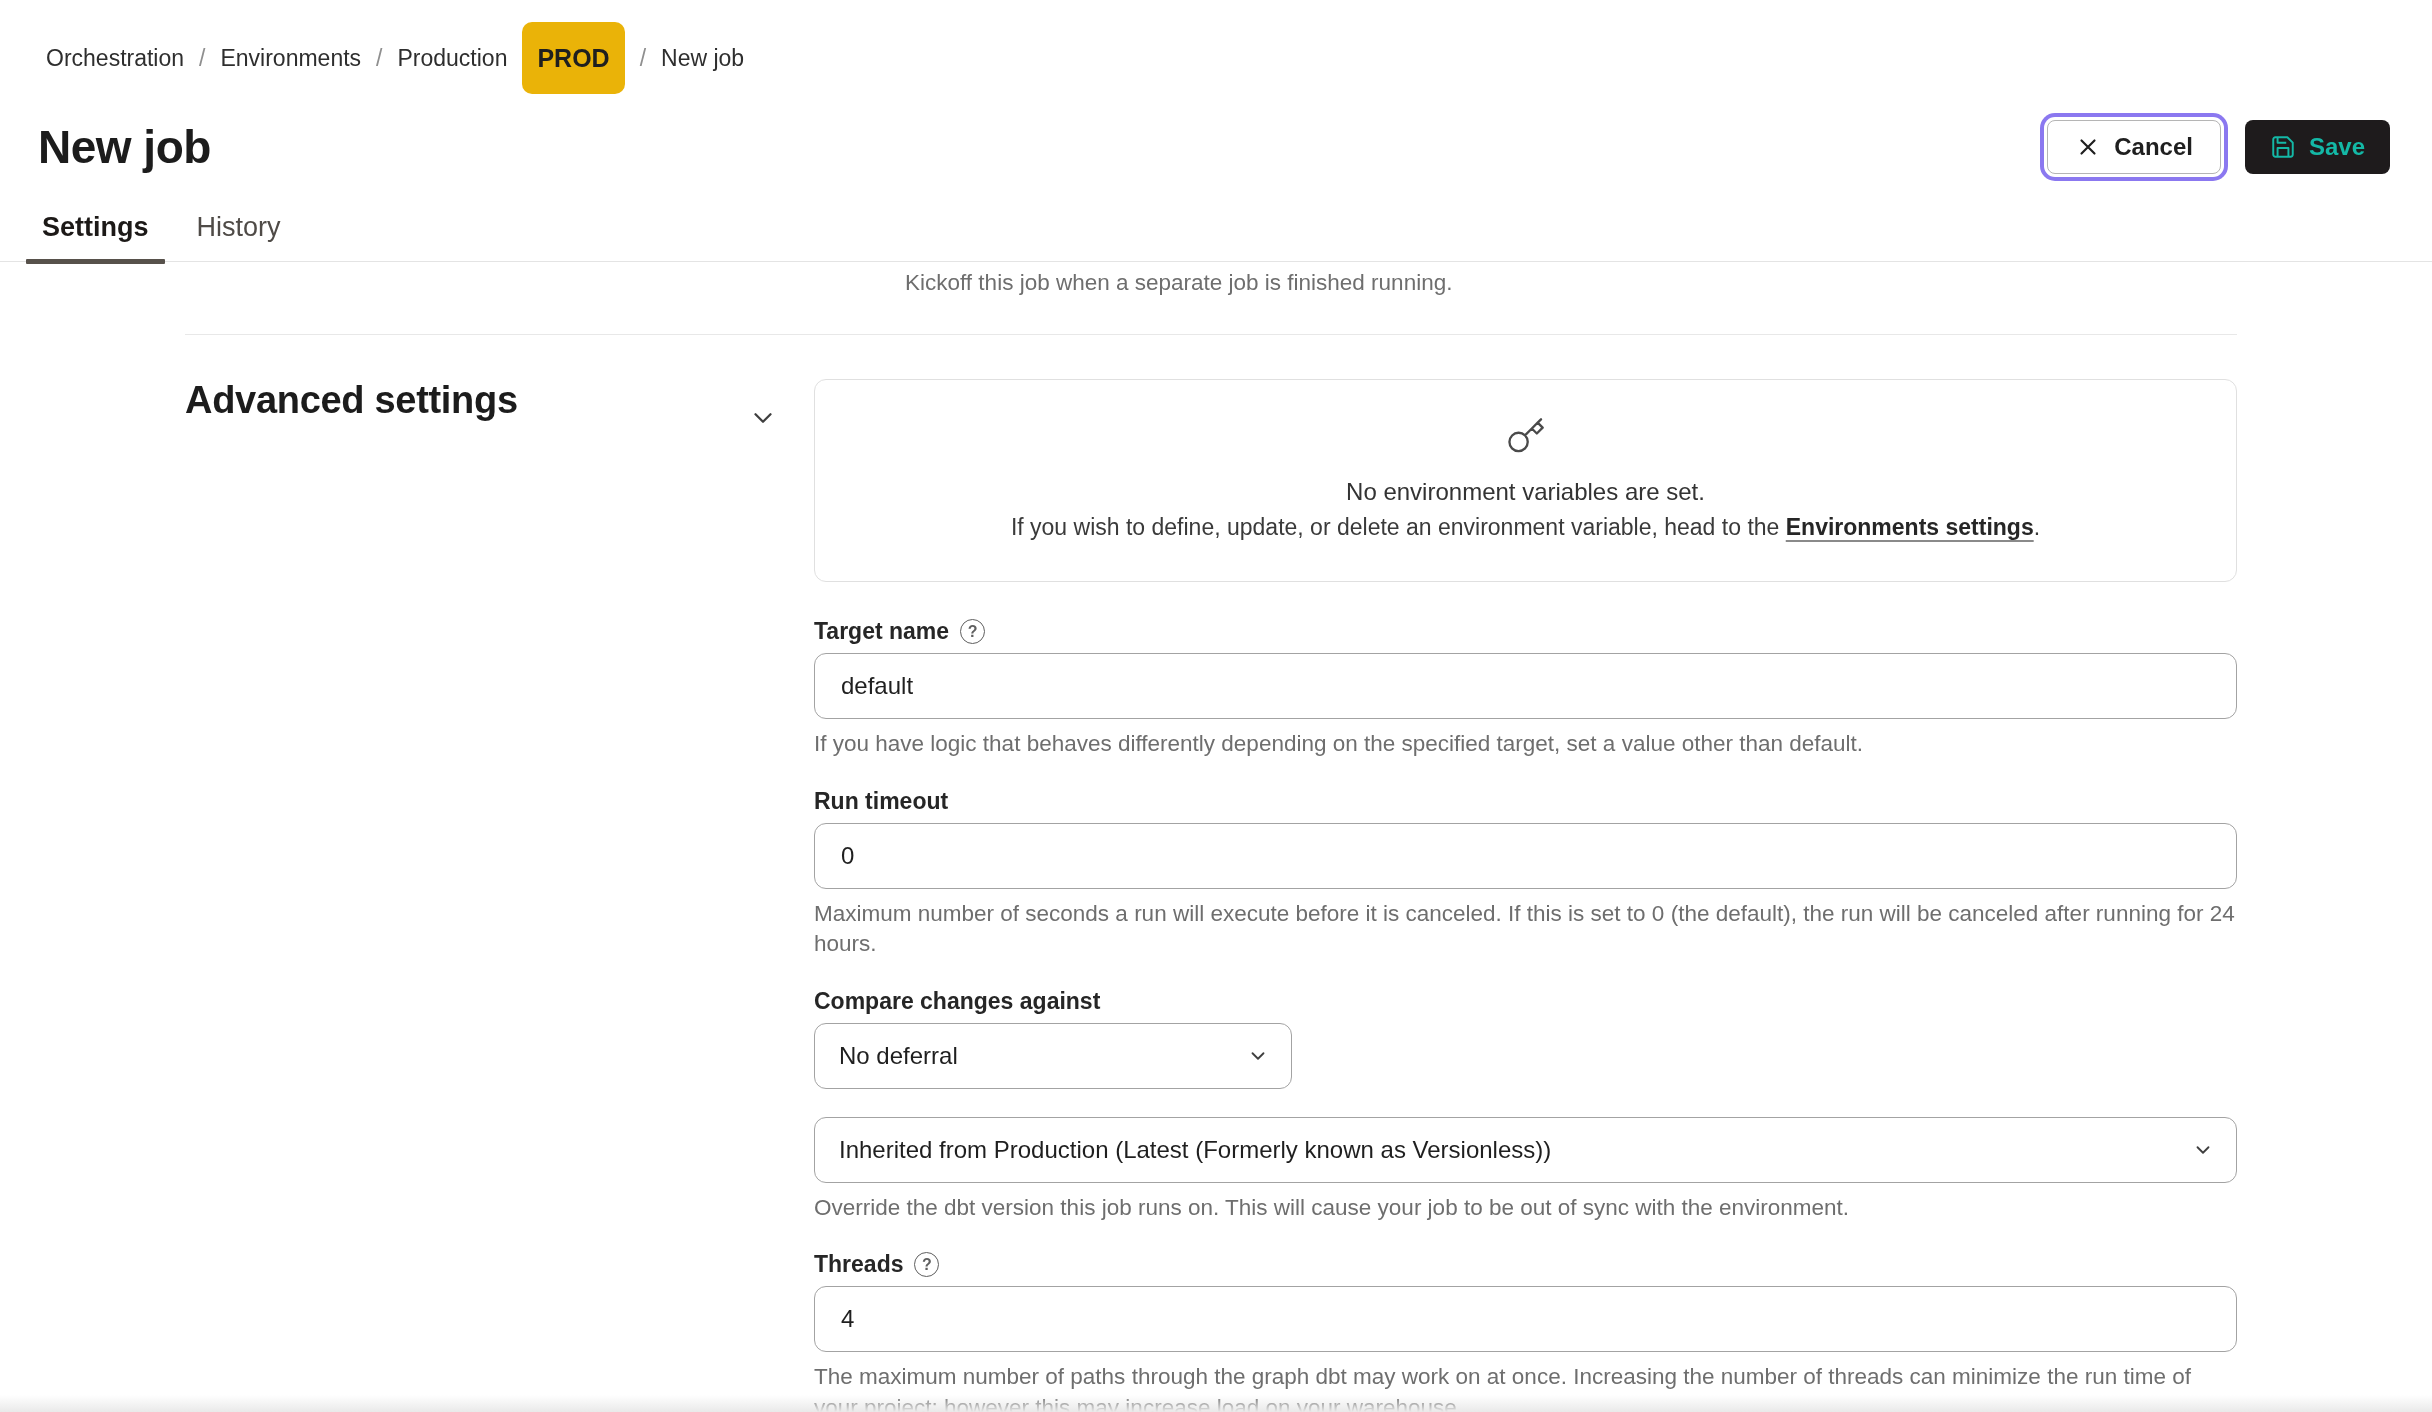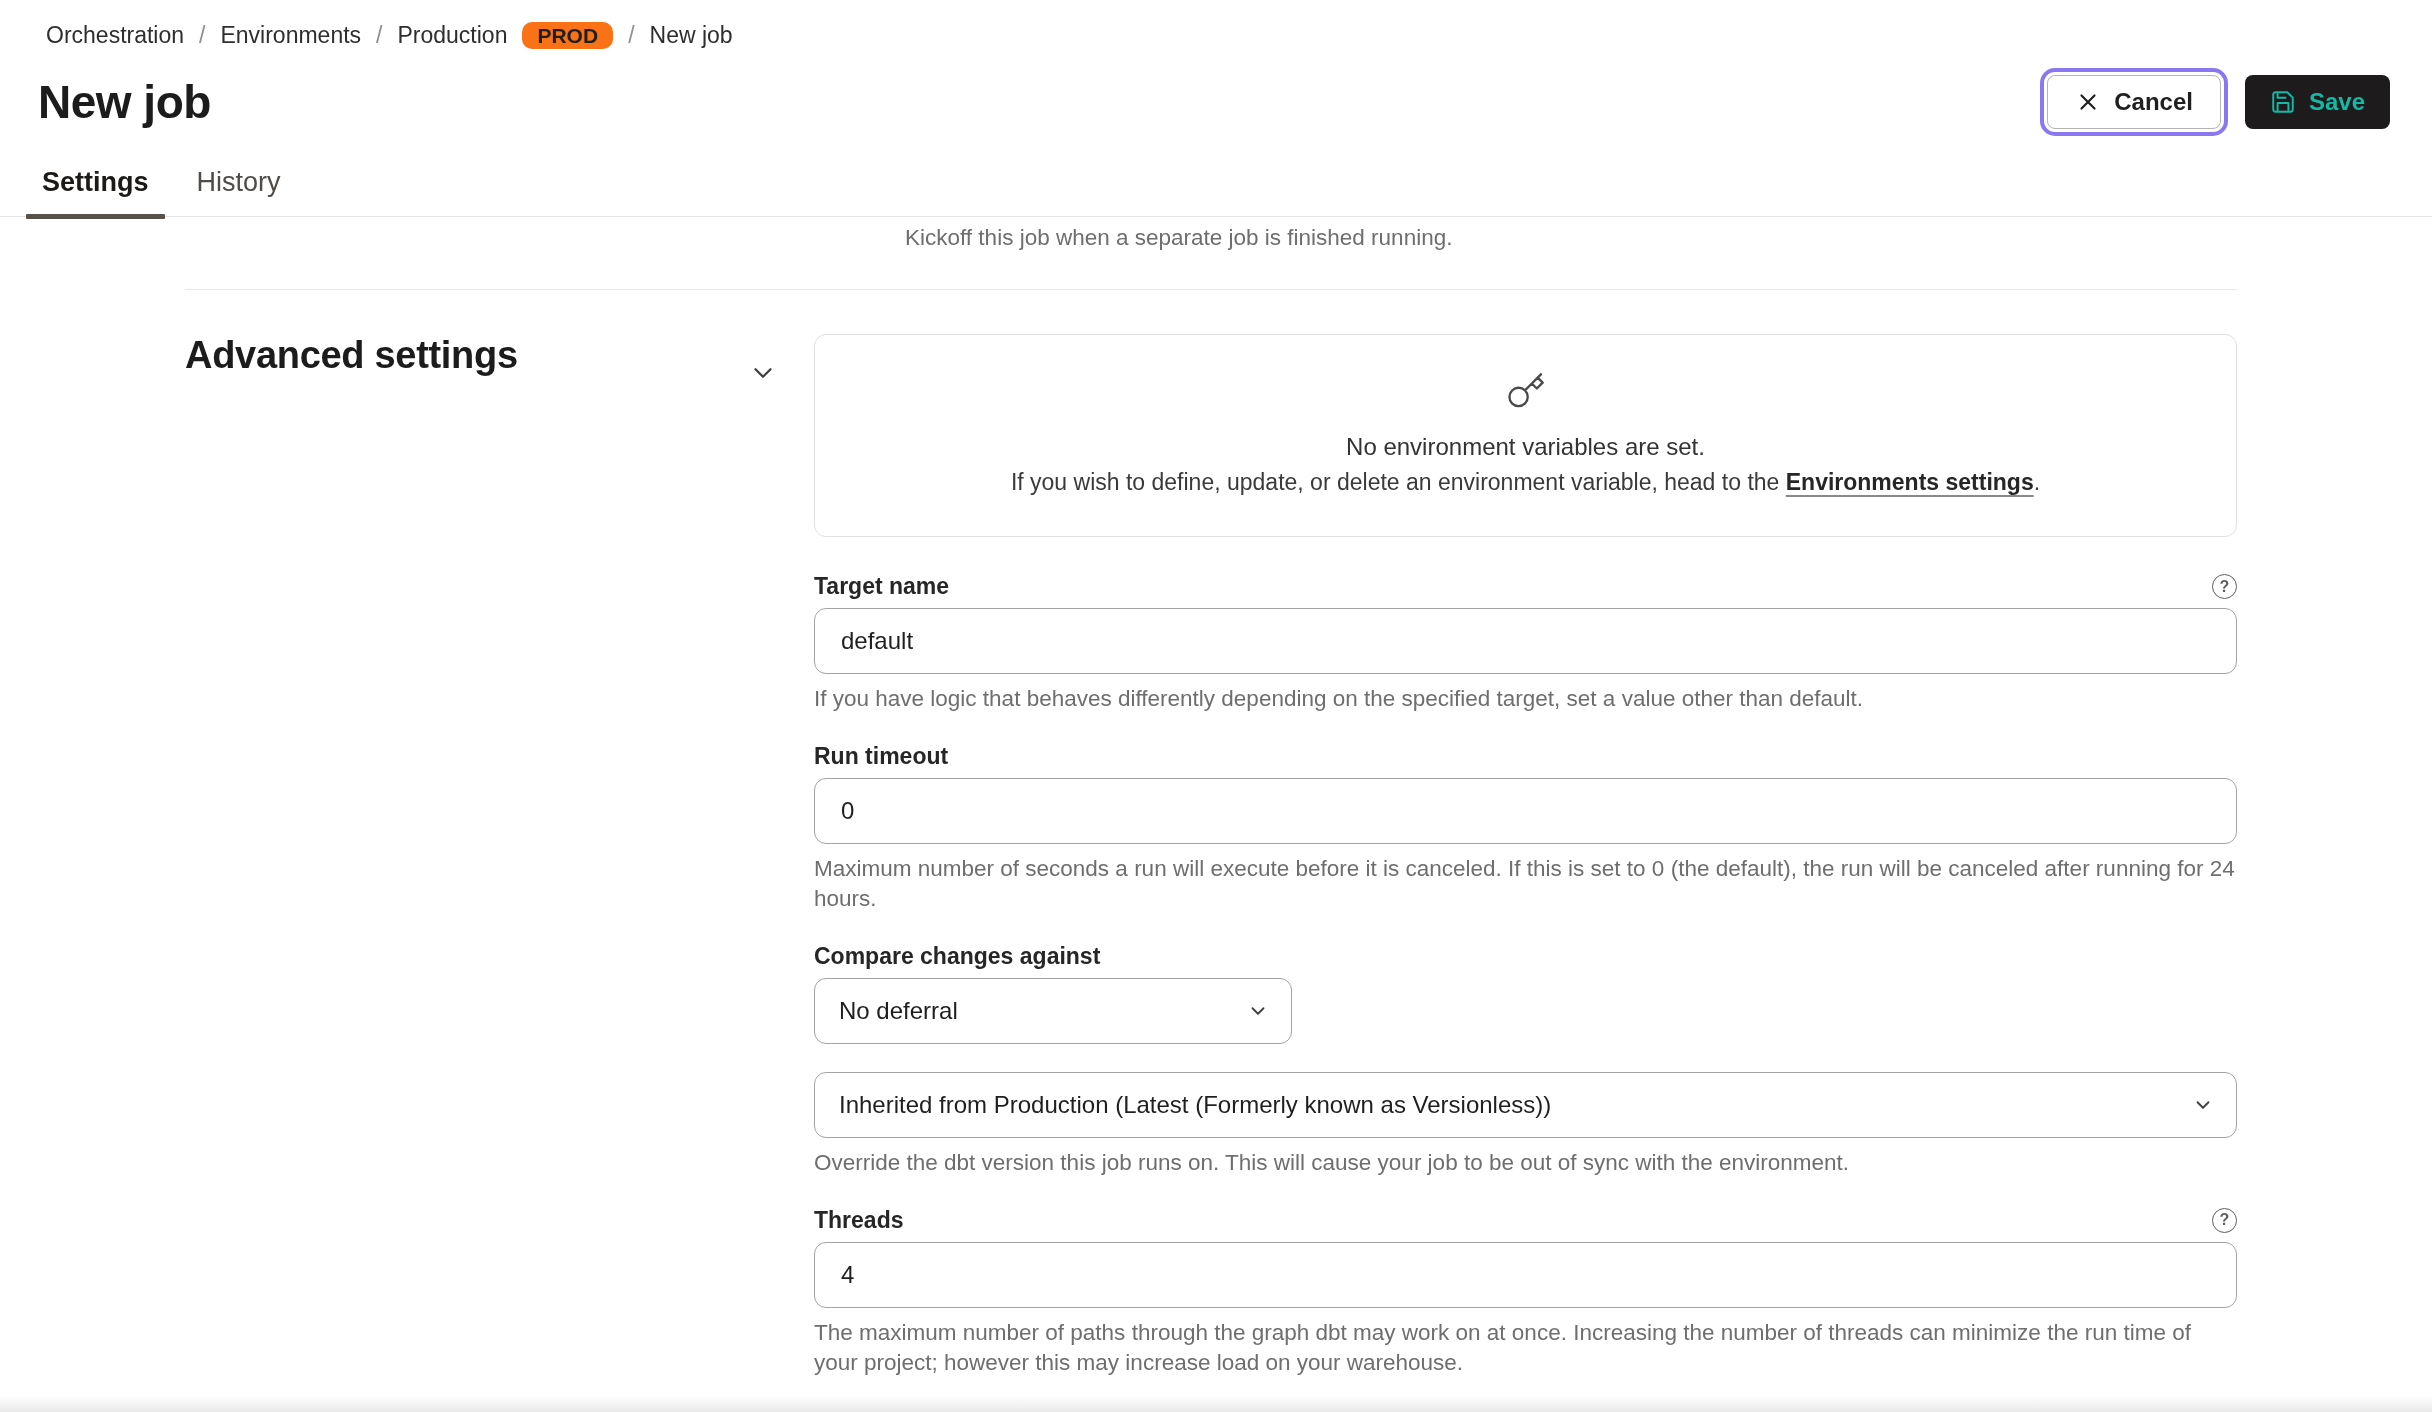--- a/index.html
+++ b/index.html
@@ -15,23 +15,23 @@
 
   
   .breadcrumb {
     display: flex; align-items: center; gap: 15px;
     padding: 22px 0 0 46px;
     font-size: 23px; color: #2e2e2e;
   }
   .crumb { cursor: pointer; }
   .crumb-sep { color: #8f8f8f; }
   .badge {
-    background: #f97316; color: #1f1f1f;
-    border-radius: 10px; padding: 1px 15px;
-    font-size: 21px; font-weight: 700; line-height: 1.2;
+    background: #eab308; color: #1f1f1f;
+    border-radius: 10px; padding: 21px 15px;
+    font-size: 25px; font-weight: 700; line-height: 1.2;
   }
   .title-row {
     display: flex; justify-content: space-between; align-items: center;
     padding: 26px 42px 0 38px;
   }
   .page-title { font-size: 46px; font-weight: 700; letter-spacing: -0.5px; color: #1c1c1c; }
   .actions { display: flex; align-items: center; gap: 18px; }
   .btn {
     display: inline-flex; align-items: center; gap: 13px;
     height: 54px; border-radius: 8px;
@@ -99,21 +99,20 @@
     text-decoration: underline; text-decoration-color: #8a8a8a;
     text-underline-offset: 5px; cursor: pointer;
   }
 
   .field { margin-top: 28px; }
   .field.first { margin-top: 36px; }
   .field-label {
     display: flex; align-items: center; gap: 11px;
     font-size: 23px; font-weight: 600; color: #262626;
     margin-bottom: 8px;
-    justify-content: space-between;
   }
   .help-icon {
     width: 25px; height: 25px; border-radius: 50%;
     border: 1.5px solid #5f5f5f; color: #5f5f5f;
     font-size: 16px; font-weight: 700;
     display: inline-flex; align-items: center; justify-content: center;
     cursor: pointer;
   }
   .text-input {
     width: 100%; height: 66px;

